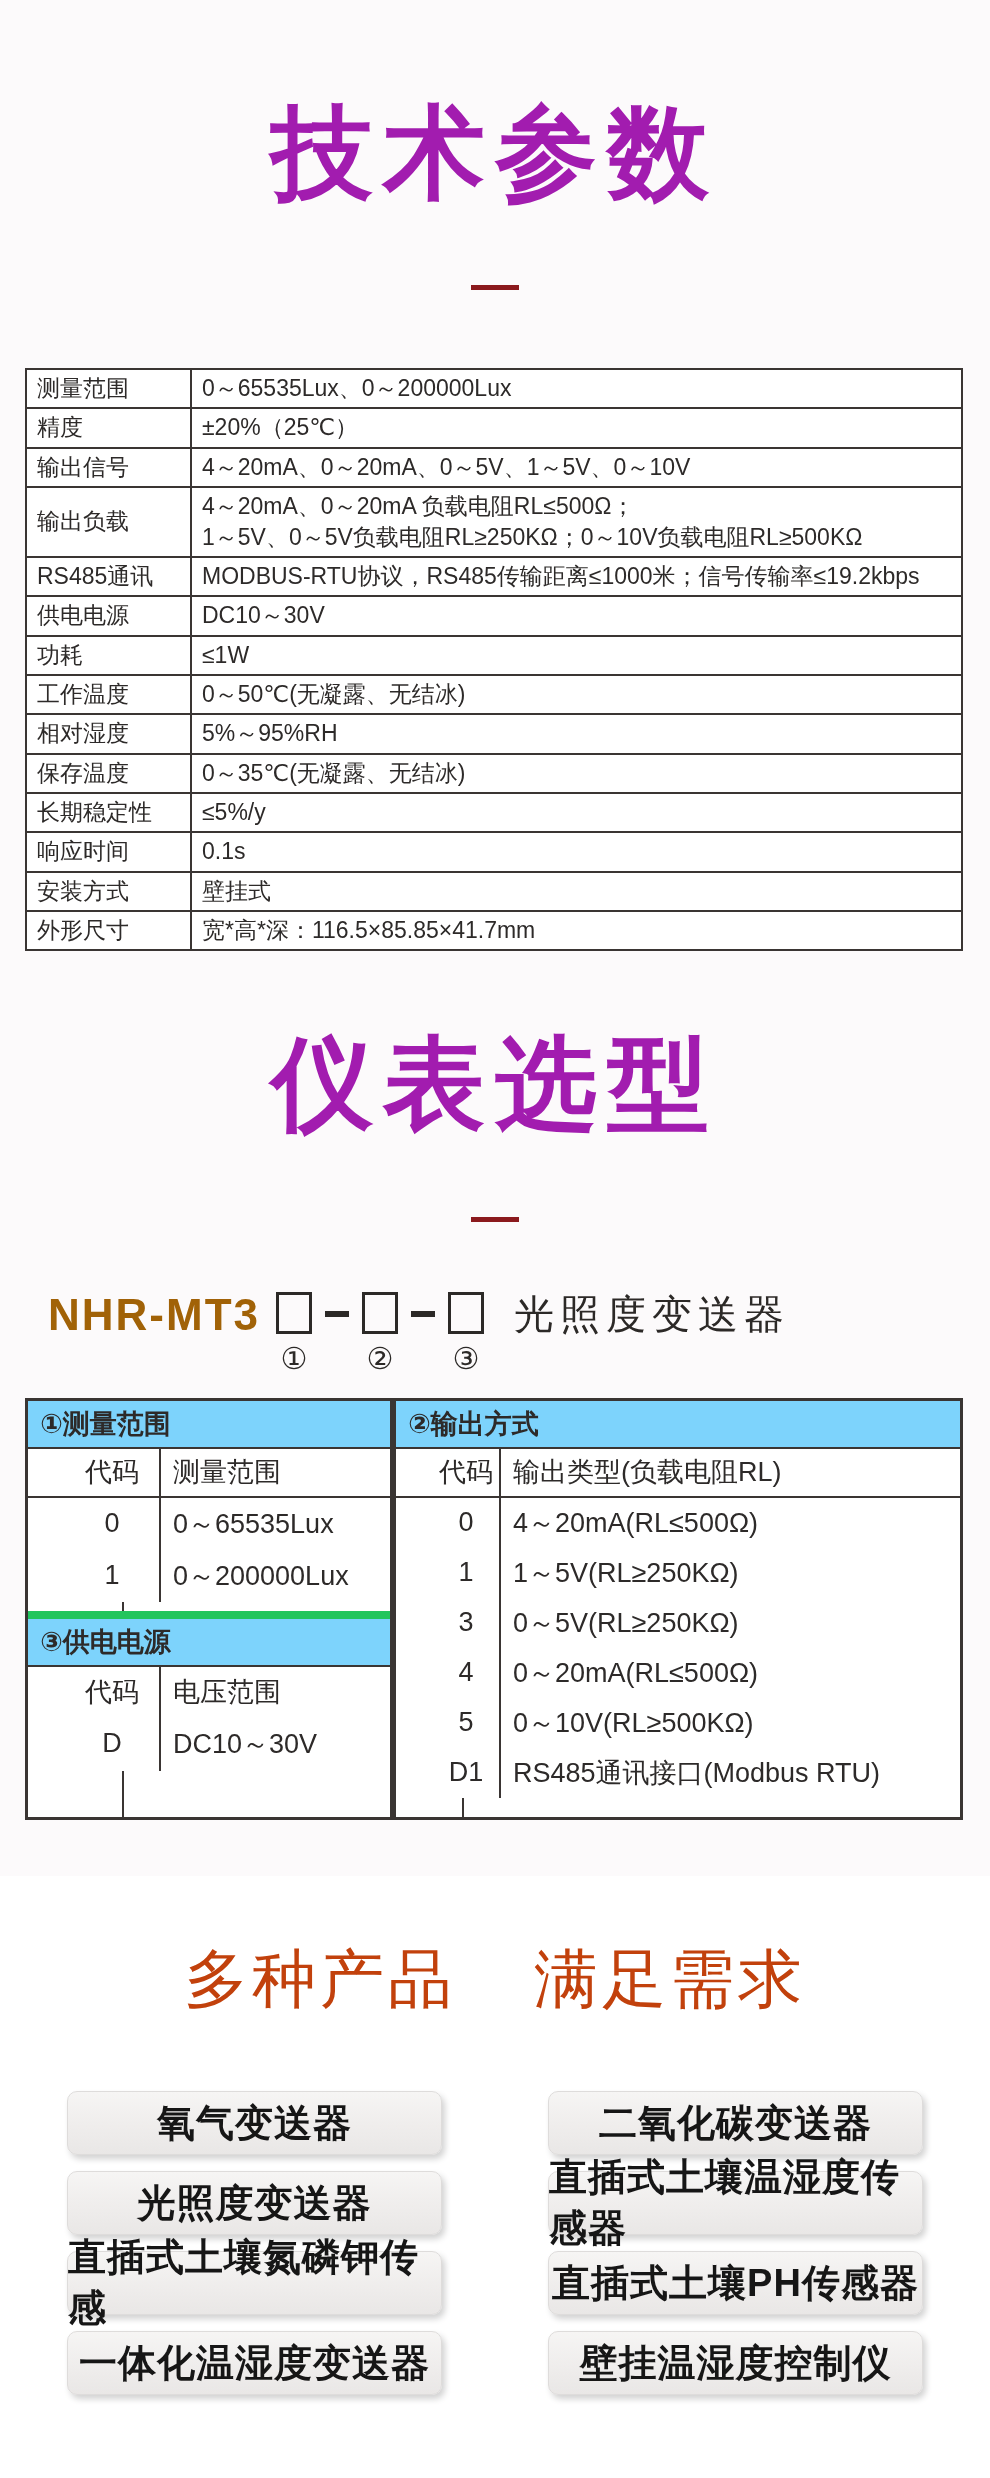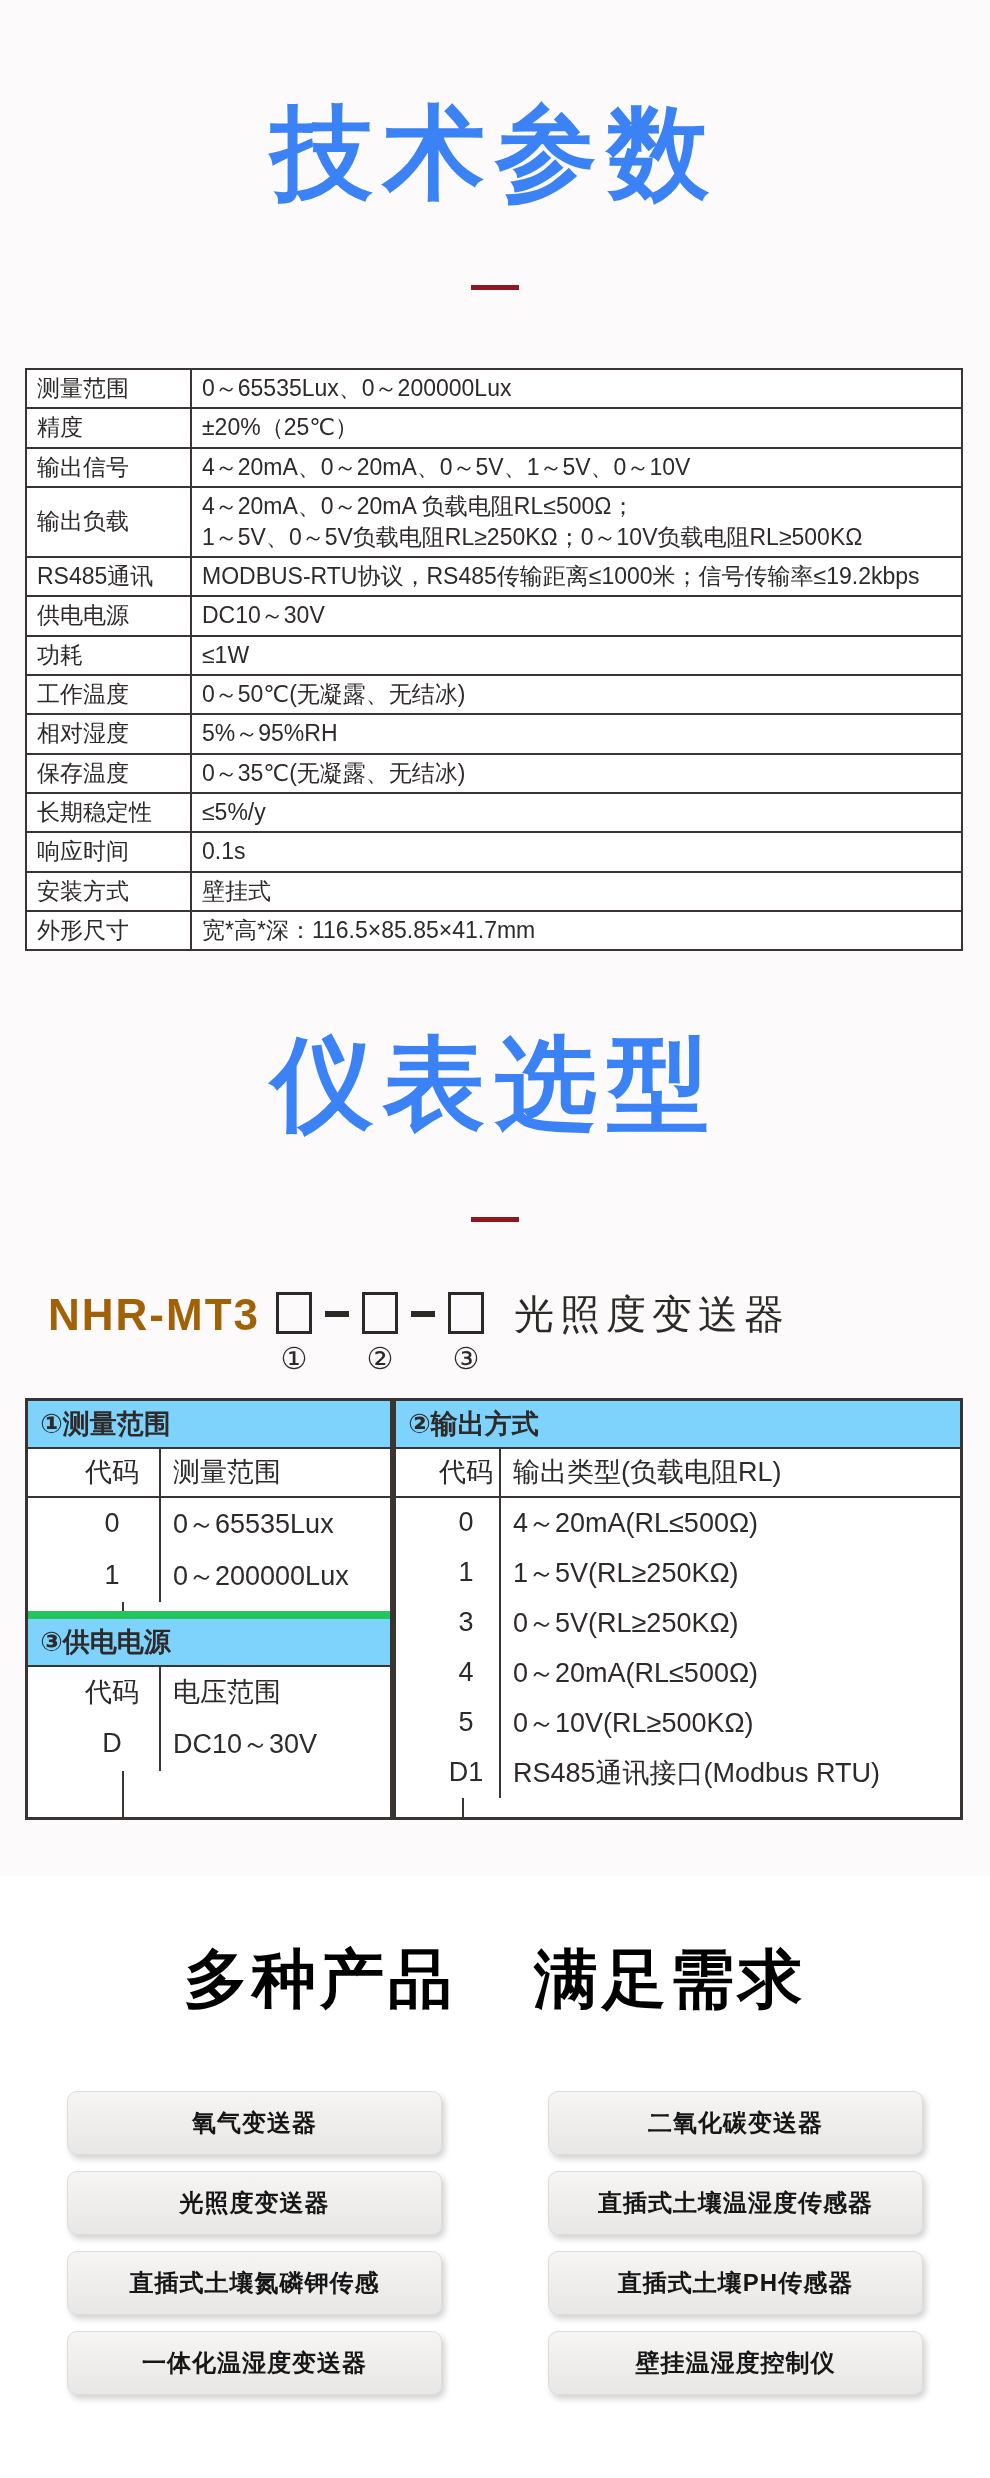--- a/index.html
+++ b/index.html
@@ -21,21 +21,21 @@
     background:#fcfafb;
     height:1876px;
     box-sizing:border-box;
   }
   .big-title{
     padding-top:100px;
     text-align:center;
     font-size:102px;
     font-weight:900;
     letter-spacing:10px;
-    color:#3b82f6;
+    color:#a21caf;
     line-height:1.05;
   }
   .big-title.second{
     padding-top:80px;
   }
   .red-divider{
     width:48px;height:5px;
     background:#8b191d;
     margin:78px auto 0 auto;
   }
@@ -167,40 +167,40 @@
     background:#ffffff;
     height:602px;
     box-sizing:border-box;
   }
   .products-title{
     display:flex;
     justify-content:center;
     column-gap:78px;
     padding-top:60px;
     font-size:64px;
-    font-weight:700;
-    color:#000000;
+    font-weight:400;
+    color:#c2410c;
     letter-spacing:4px;
   }
   .btn-grid{
     width:856px;
     margin:68px auto 0 auto;
     display:grid;
     grid-template-columns:375px 375px;
     column-gap:106px;
     row-gap:16px;
   }
   .product-btn{
     height:62px;
     border-radius:10px;
     border:1px solid #dedcdb;
     background:linear-gradient(180deg,#f6f5f4 0%,#efedec 55%,#e9e7e6 100%);
     box-shadow:3px 4px 6px rgba(0,0,0,0.18);
     display:flex;align-items:center;justify-content:center;
-    font-size:24px;font-weight:700;color:#161616;
+    font-size:38px;font-weight:700;color:#161616;
     letter-spacing:1px;
     cursor:pointer;
   }
 </style>
 </head>
 <body>
 
 <div class="page">
 
   <div class="section-top">

